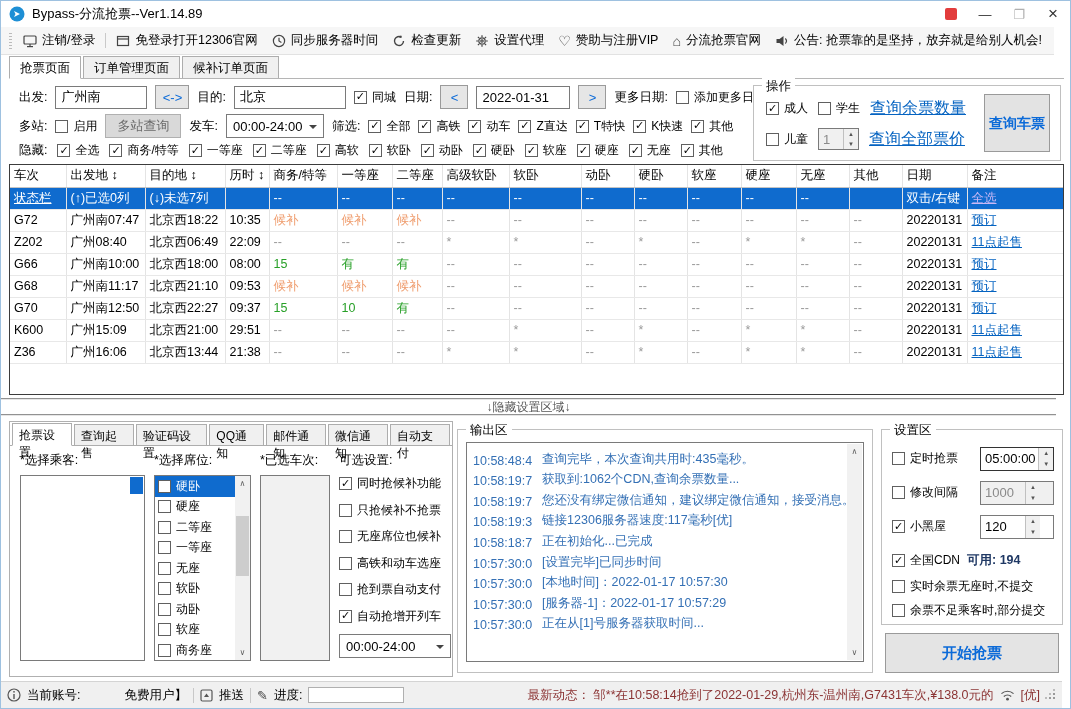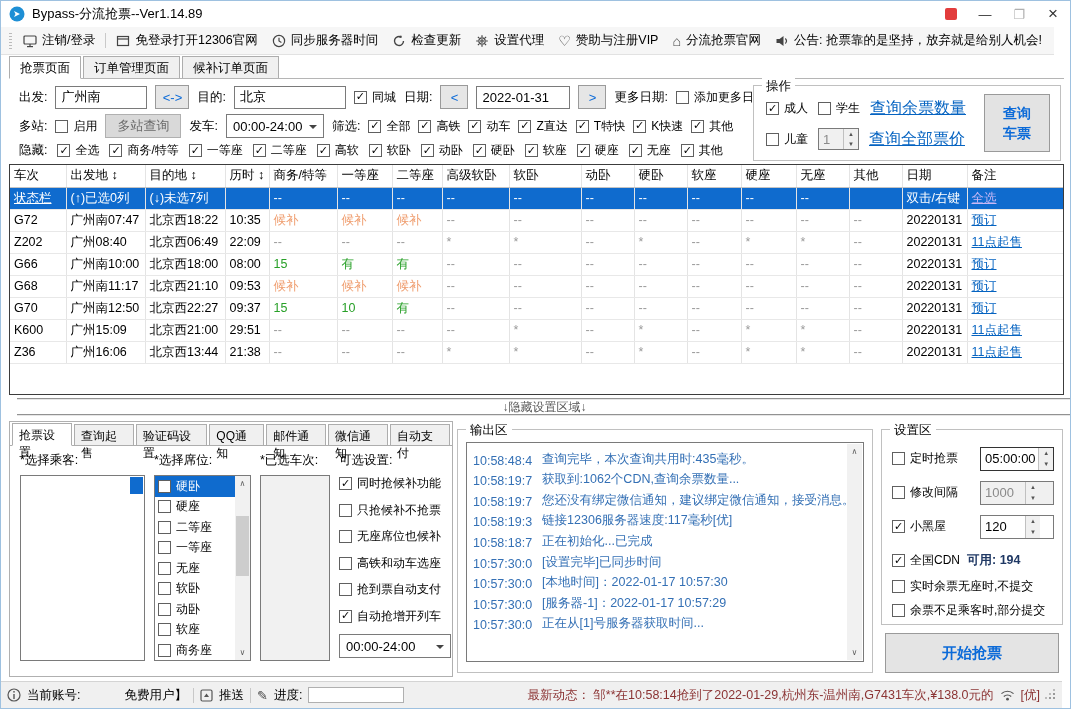--- a/index.html
+++ b/index.html
@@ -62,39 +62,39 @@
     font-size:6px; color:#555; background:#f0f0f0; }
   .spin.dis { background:#f0f0f0; } .spin.dis .spin-val { color:#8a8a8a; }
   .spin.dark { border-color:#333; }
   
   .groupbox { position:absolute; border:1px solid #c0c0c0; background:#fff; }
   .groupbox > .legend { position:absolute; top:-8px; left:8px; background:#fff; padding:0 4px; font-size:12.5px; }
   #operate-box { left:752px; top:84px; width:308px; height:76px; }
   .op-row { position:absolute; left:12px; display:flex; align-items:center; gap:10px; }
   .link { color:#0563c1; text-decoration:underline; font-size:16px; }
   #query-ticket-btn { position:absolute; right:10px; top:8px; width:66px; height:58px;
-    display:flex; flex-direction:column; align-items:center; justify-content:center;
+    display:flex; flex-direction:row; align-items:center; justify-content:center;
     background:#e3e3e3; border:1px solid #9a9a9a; color:#0b6ad8; font-size:14px; font-weight:bold; line-height:1.45; }
   
   #table-wrap { position:absolute; left:8px; top:163px; width:1055px; height:231px;
     border:1px solid #3c3c3c; background:#fff; overflow:hidden; }
   #train-table { border-collapse:collapse; table-layout:fixed; width:100%; font-size:12.5px; }
   #train-table th, #train-table td { height:22px; padding:1px 4px; text-align:left; font-weight:normal;
     white-space:nowrap; overflow:hidden; border-right:1px solid #e4e4e4; border-bottom:1px solid #e8e8e8; }
   #train-table th { border-bottom:1px solid #c4c4c4; }
   tr.status-row td { background:#0f6bce; color:#fff; border-right-color:#2a7dd6; border-bottom-color:#0f6bce; }
   tr.status-row td.sr-first { text-decoration:underline; }
   tr.status-row td.sr-link { color:#c9b8f5; text-decoration:underline; }
   td.c-train { }
   td.c-hb { color:#ef9b6b; }
   td.c-ok { color:#28a028; }
   td.c-dim { color:#9a9a9a; }
   td.c-note { color:#0563c1; text-decoration:underline; }
   
-  #hide-divider { position:absolute; left:16px; top:397px; width:1055px; height:18px;
+  #hide-divider { position:absolute; left:0; top:397px; width:1055px; height:18px;
     border-top:2px groove #e6e6e6; border-bottom:2px groove #e6e6e6;
     display:flex; align-items:center; justify-content:center; color:#555; font-size:12px; background:#fff; }
   
   #grab-panel { position:absolute; left:8px; top:420px; width:444px; height:256px;
     border:1px solid #b0b0b0; background:#fff; }
   #settings-tabbar { display:flex; align-items:flex-end; border-bottom:1px solid #adadad; height:24px; padding-left:2px; }
   #settings-tabbar .tab { padding:3px 6px 4px; font-size:12px; height:21px; }
   #settings-tabbar .tab.active { height:23px; }
   #grab-cols { display:flex; gap:9px; padding:6px 8px 0 10px; }
   .col-label { font-size:12.5px; margin-bottom:6px; }

